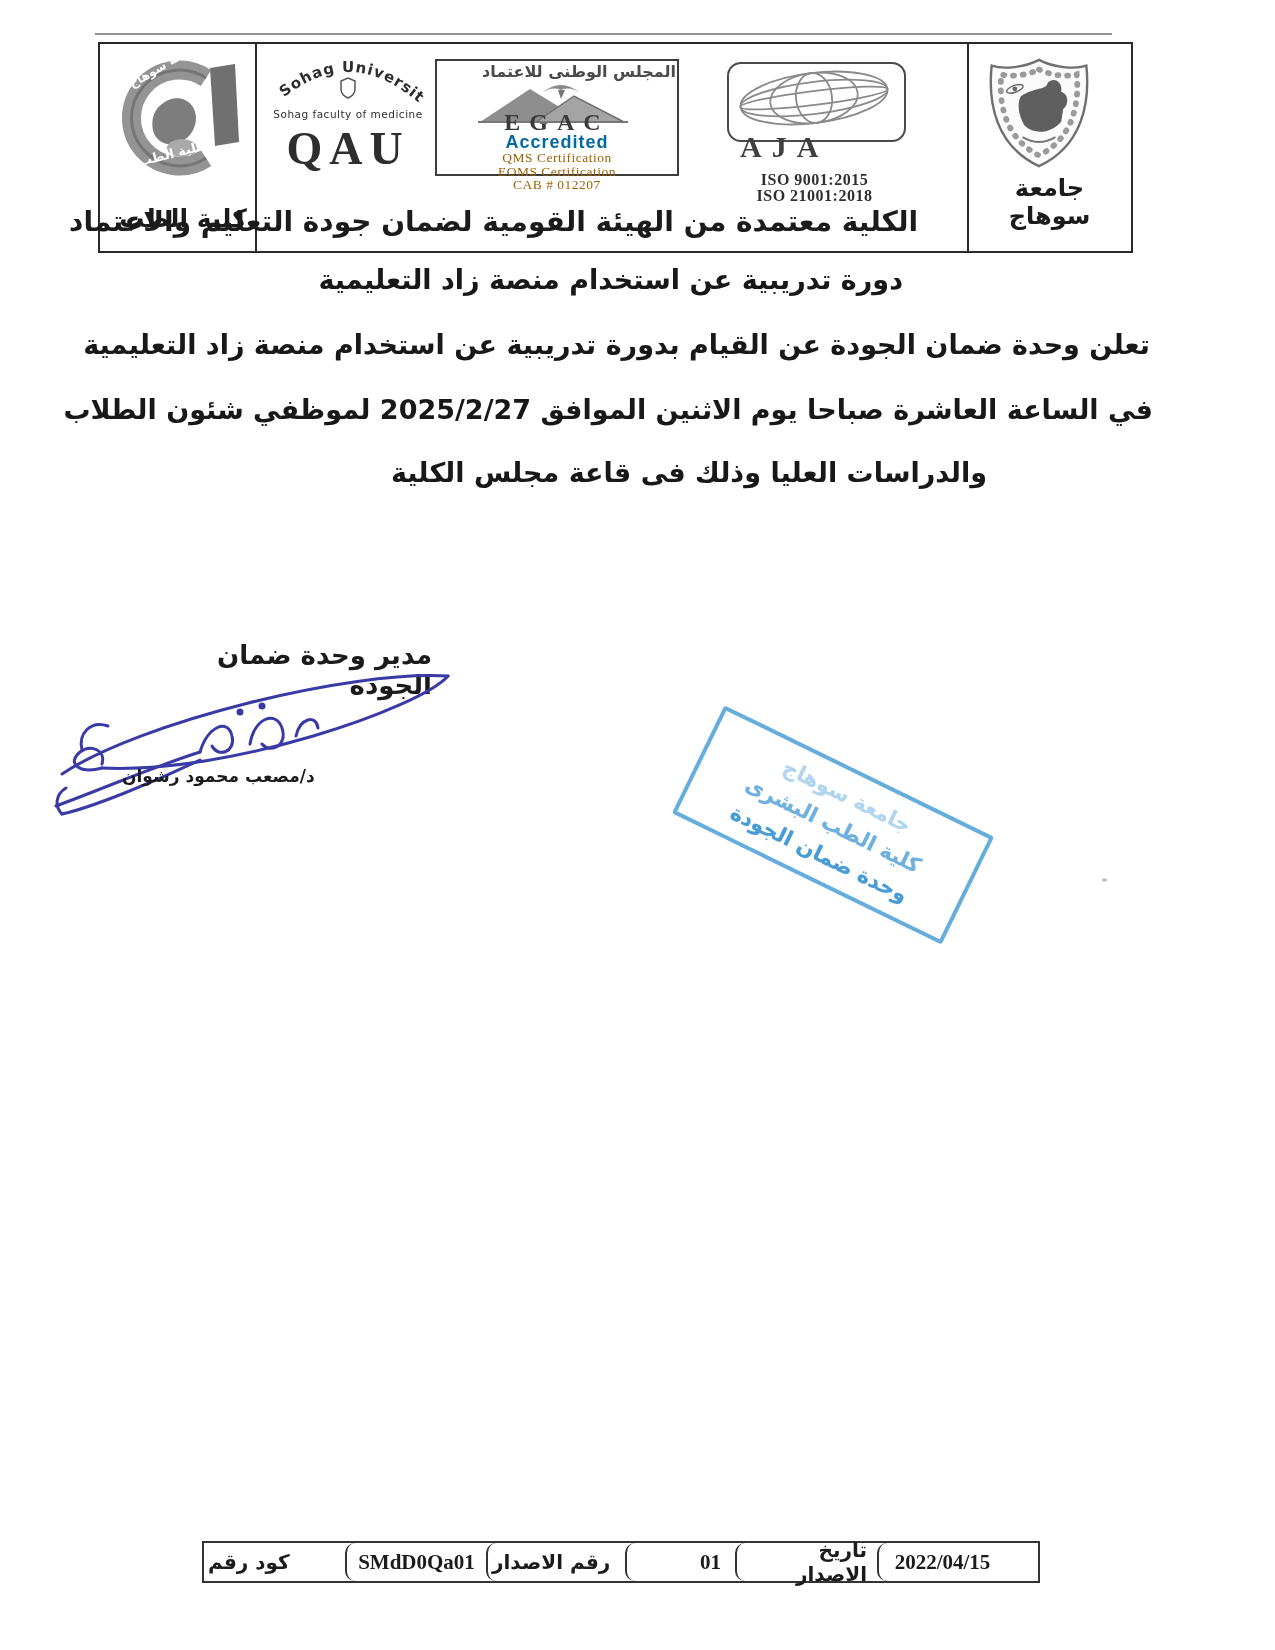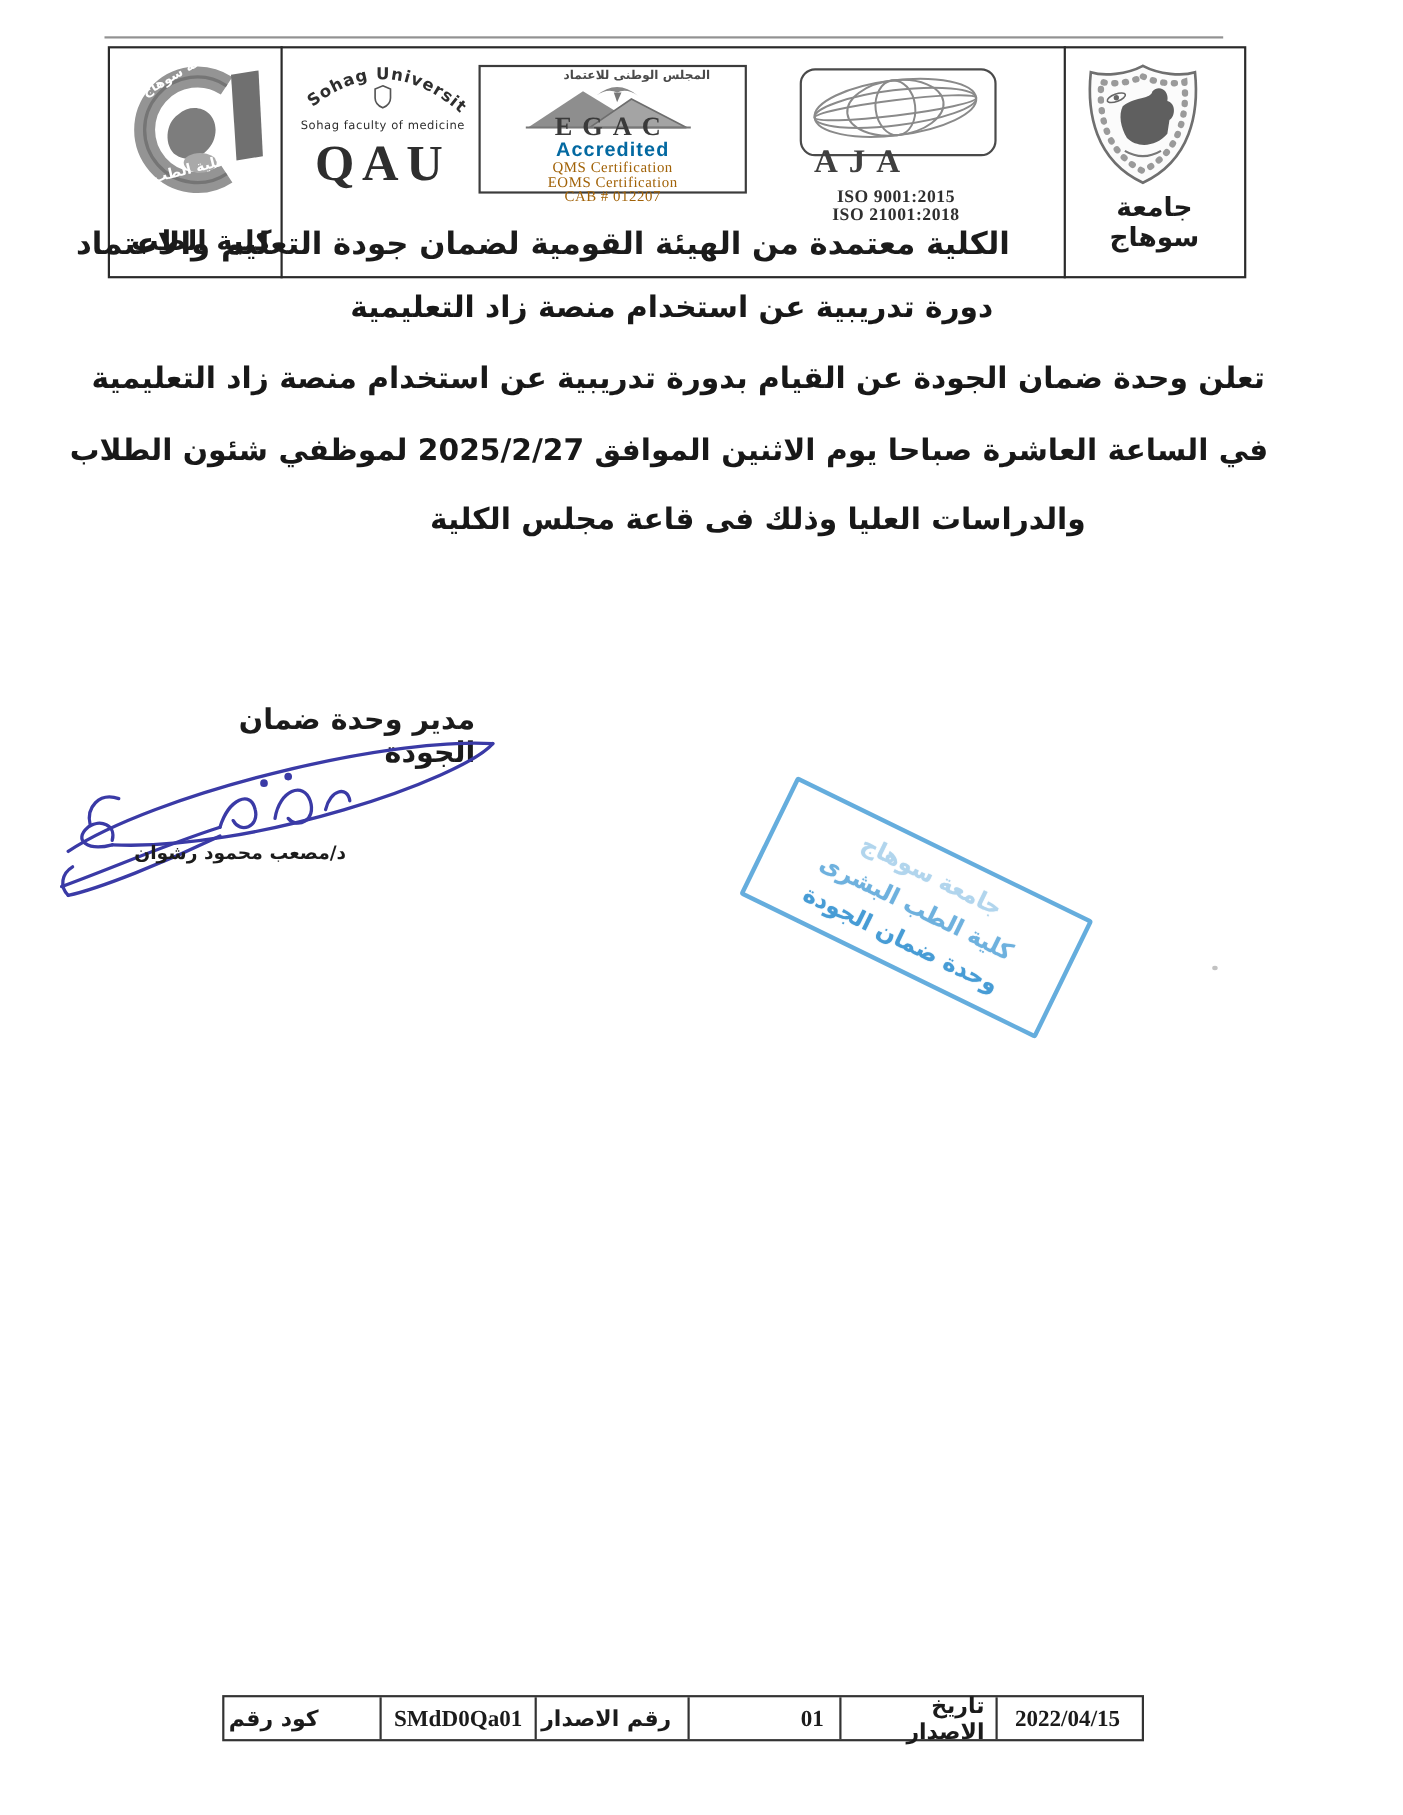--- a/index.html
+++ b/index.html
@@ -12,21 +12,21 @@
   .top-artifact{left:95px;top:33px;width:1017px;height:2px;background:#6d6d6d;opacity:.75;}
   .hdr-box{left:98px;top:42px;width:1031px;height:207px;border:2px solid #2a2a2a;}
   .hdr-div{top:-2px;bottom:-2px;width:2px;background:#2a2a2a;}
   .faculty-label{left:18px;top:160px;width:130px;text-align:center;font-weight:bold;font-size:25px;}
   .univ-label{left:872px;top:130px;width:155px;text-align:center;font-weight:bold;font-size:24px;}
   .qau-wrap{left:162px;top:8px;width:172px;text-align:center;}
   .qau-sub{font-size:10.5px;color:#2e2e2e;margin-top:-4px;letter-spacing:.5px;}
   .qau-big{font-family:"Liberation Serif","DejaVu Serif",serif;font-size:46px;font-weight:bold;
            letter-spacing:7px;color:#2e2e2e;margin-top:2px;}
   .egac-box{left:335px;top:15px;width:240px;height:113px;border:2px solid #3c3c3c;text-align:center;}
-  .egac-arc{font-size:11px;font-weight:bold;color:#4a4a4a;margin-top:1px;padding-left:44px;}
+  .egac-arc{font-size:16px;font-weight:bold;color:#4a4a4a;margin-top:1px;padding-left:44px;}
   .egac-name{font-family:"Liberation Serif","DejaVu Serif",serif;font-size:24px;font-weight:bold;
              letter-spacing:9px;color:#3a3a3a;margin-top:-16px;line-height:22px;}
   .egac-acc{font-size:18px;font-weight:bold;letter-spacing:1px;color:#0369a1;line-height:18px;
             font-family:"Liberation Sans","DejaVu Sans",sans-serif;}
   .egac-line{font-family:"Liberation Serif","DejaVu Serif",serif;font-size:13.5px;font-weight:normal;
              color:#a16207;line-height:13.5px;letter-spacing:.5px;}
   .aja-box{left:627px;top:18px;width:175px;height:76px;border:2px solid #4a4a4a;border-radius:14px;overflow:hidden;}
   .aja-name{left:640px;top:118px;font-family:"Liberation Serif","DejaVu Serif",serif;font-size:30px;
             font-weight:bold;letter-spacing:10px;color:#3f3f3f;top:86px;}
   .aja-iso{left:627px;top:128px;width:175px;text-align:center;
@@ -45,21 +45,21 @@
   .stamp{left:683px;top:765px;width:292px;height:112px;transform:rotate(26deg);
          border:4px solid rgba(62,152,212,.8);border-radius:3px;color:#3e97d3;
          display:flex;flex-direction:column;justify-content:center;text-align:center;
          font-weight:bold;font-size:21px;line-height:32px;text-shadow:0 0 1px rgba(62,152,212,.6);}
   .stamp .l1{opacity:.4;}
   .stamp .l2{opacity:.75;}
   .stamp .l3{opacity:.95;}
 
   
   .ftr{left:202px;top:1541px;width:834px;height:38px;border:2px solid #333;display:flex;}
-  .ftr .cell{border-left:2px solid #333;height:100%;display:flex;align-items:center;box-sizing:border-box;}
+  .ftr .cell{border-left:2px solid #333;height:100%;display:flex;align-items:center;box-sizing:border-box;border-radius:10px;}
   .ftr .cell:first-child{border-left:none;}
   .ftr .lab{font-size:20px;font-weight:bold;justify-content:flex-end;padding-left:4px;padding-right:10px;}
   .ftr .val{font-family:"Liberation Serif","DejaVu Serif",serif;font-size:21px;font-weight:bold;}
   .ftr .val.center{justify-content:center;}
   .ftr .val.right{justify-content:flex-end;padding-right:14px;}
 
   .speck{left:1102px;top:878px;width:5px;height:4px;border-radius:50%;background:#9a9a9a;opacity:.6;}
 </style>
 </head>
 <body>
@@ -174,18 +174,18 @@
     <div class="l2">كلية الطب البشرى</div>
     <div class="l3">وحدة ضمان الجودة</div>
   </div>
 
   <div class="abs speck"></div>
 
   <div class="abs ftr">
     <div class="cell lab ar" style="width:141px;">كود رقم</div>
     <div class="cell val center" style="width:141px;">SMdD0Qa01</div>
     <div class="cell lab ar" style="width:139px;">رقم الاصدار</div>
-    <div class="cell val right" style="width:138px;">01</div>
+    <div class="cell val right" style="width:110px;">01</div>
     <div class="cell lab ar" style="width:142px;">تاريخ الاصدار</div>
     <div class="cell val center" style="width:129px;">2022/04/15</div>
   </div>
 
 </div>
 
 </body></html>

